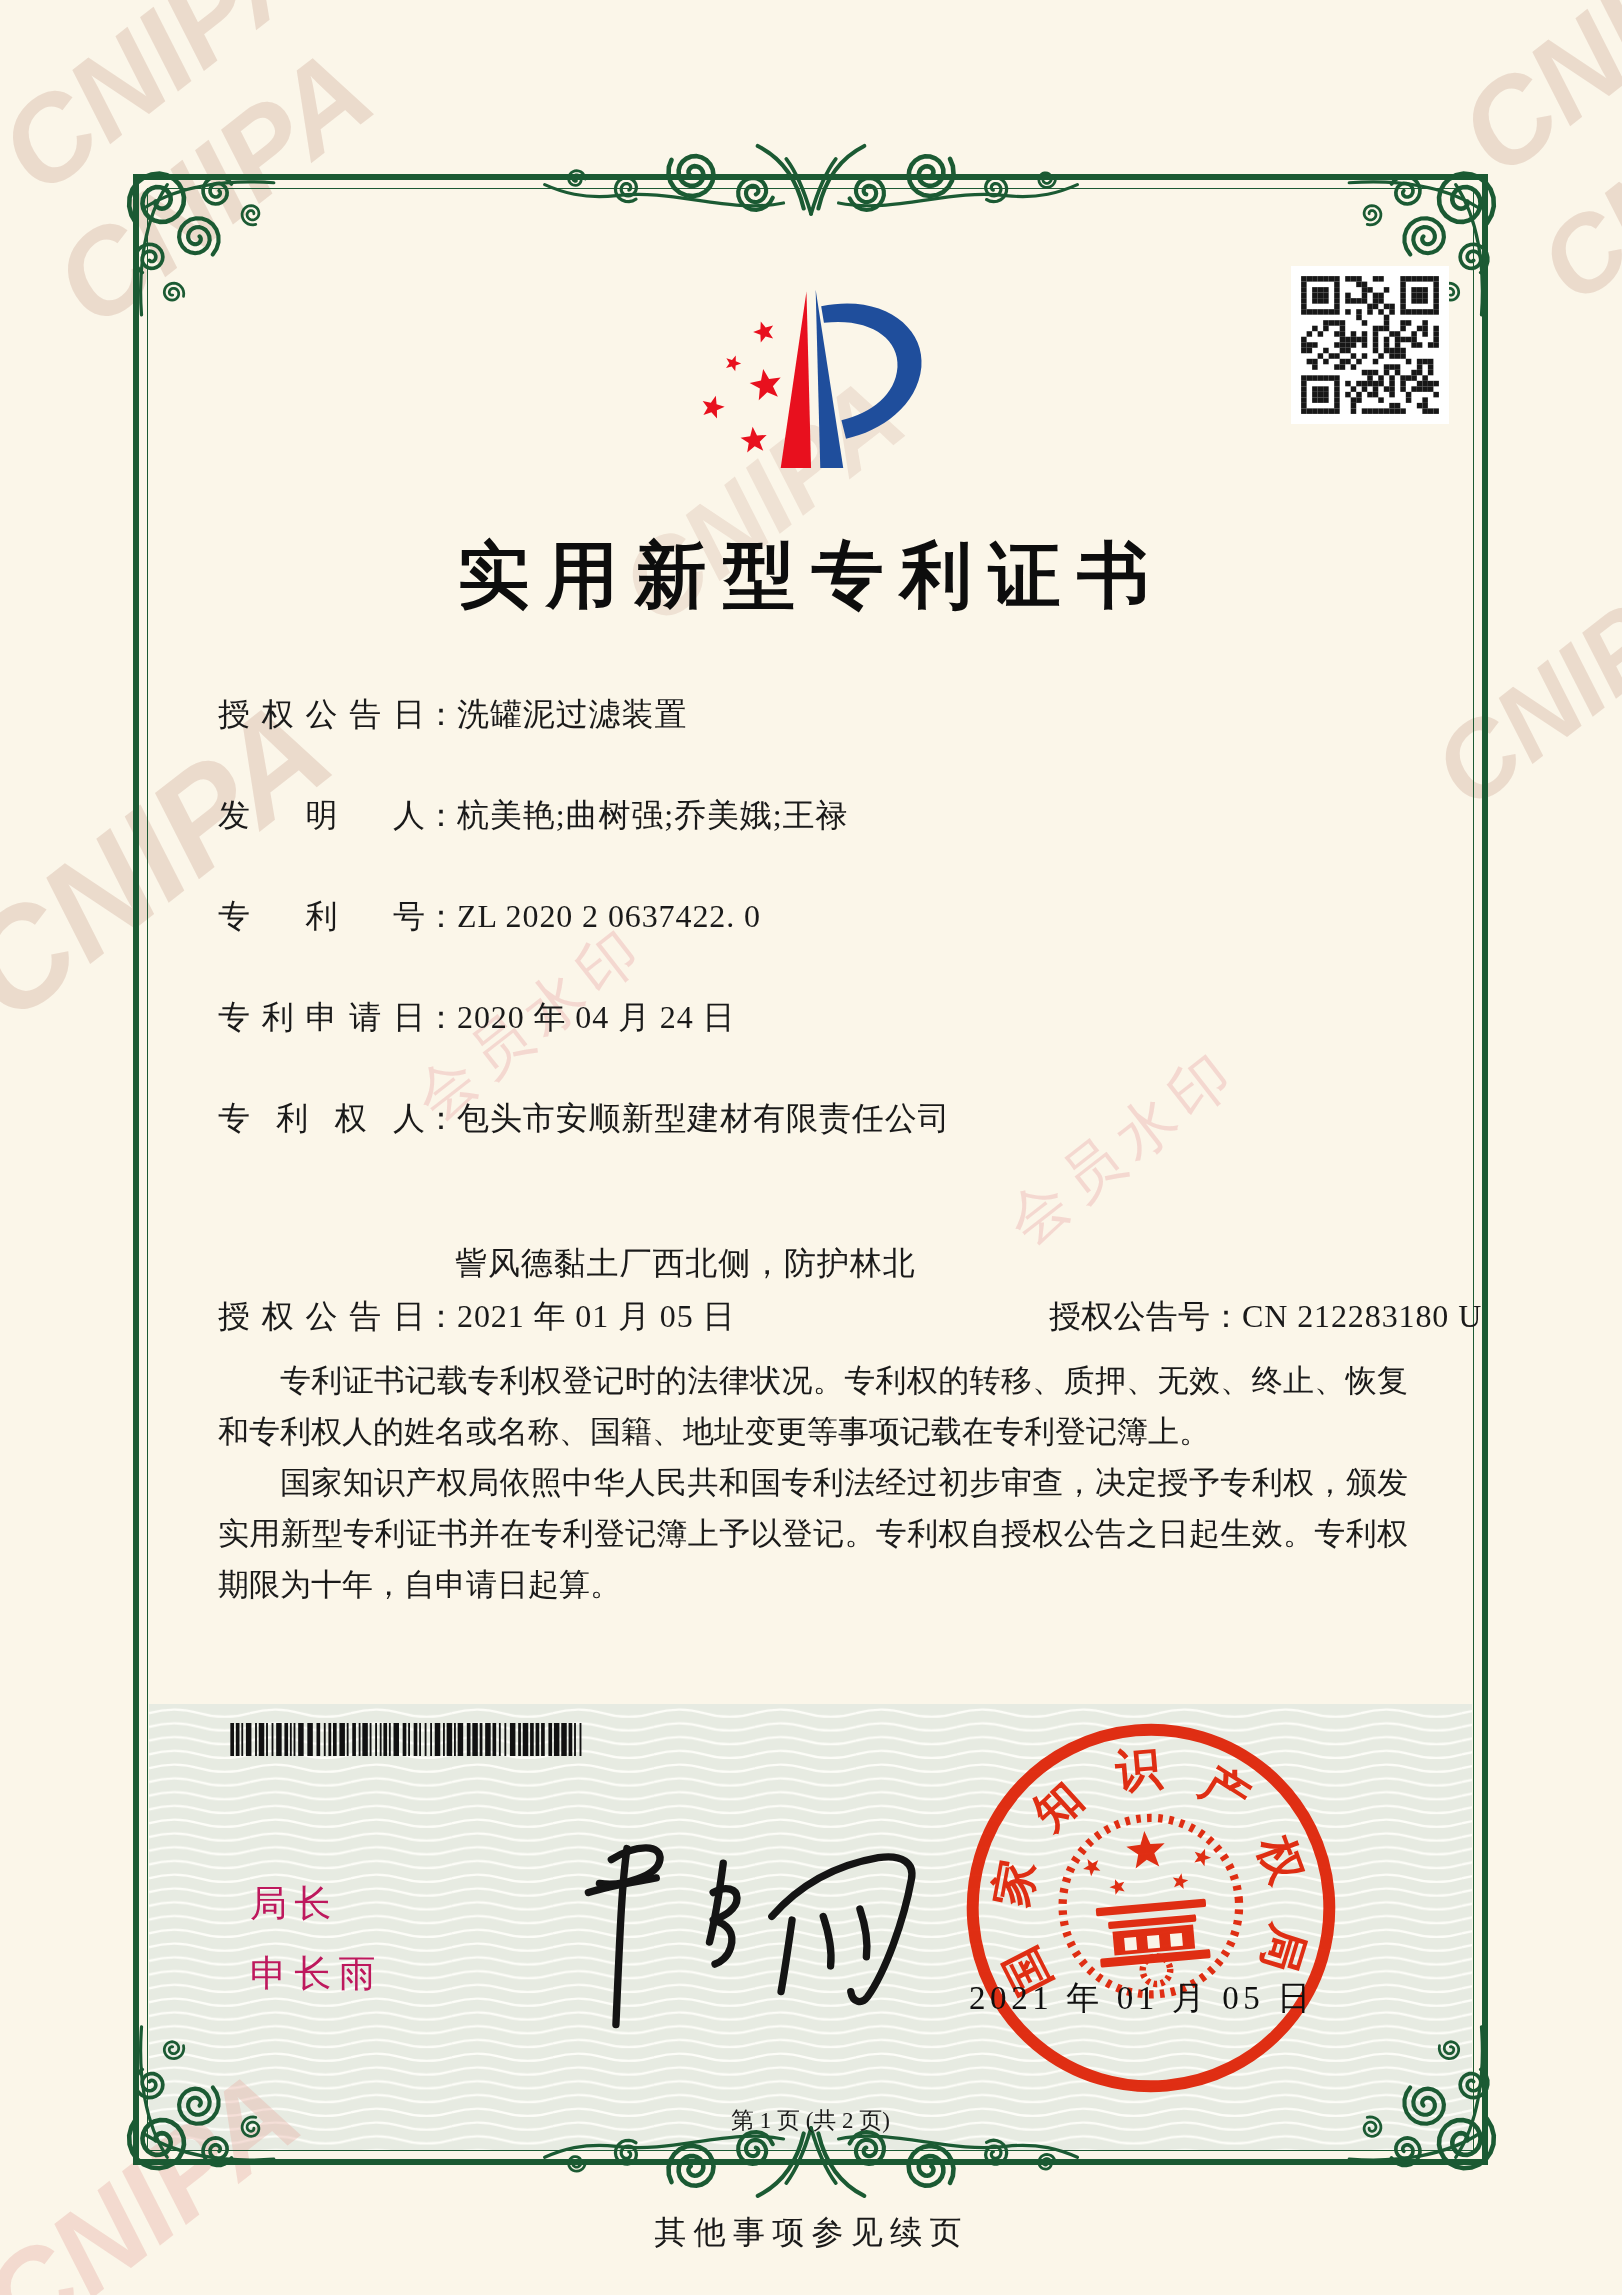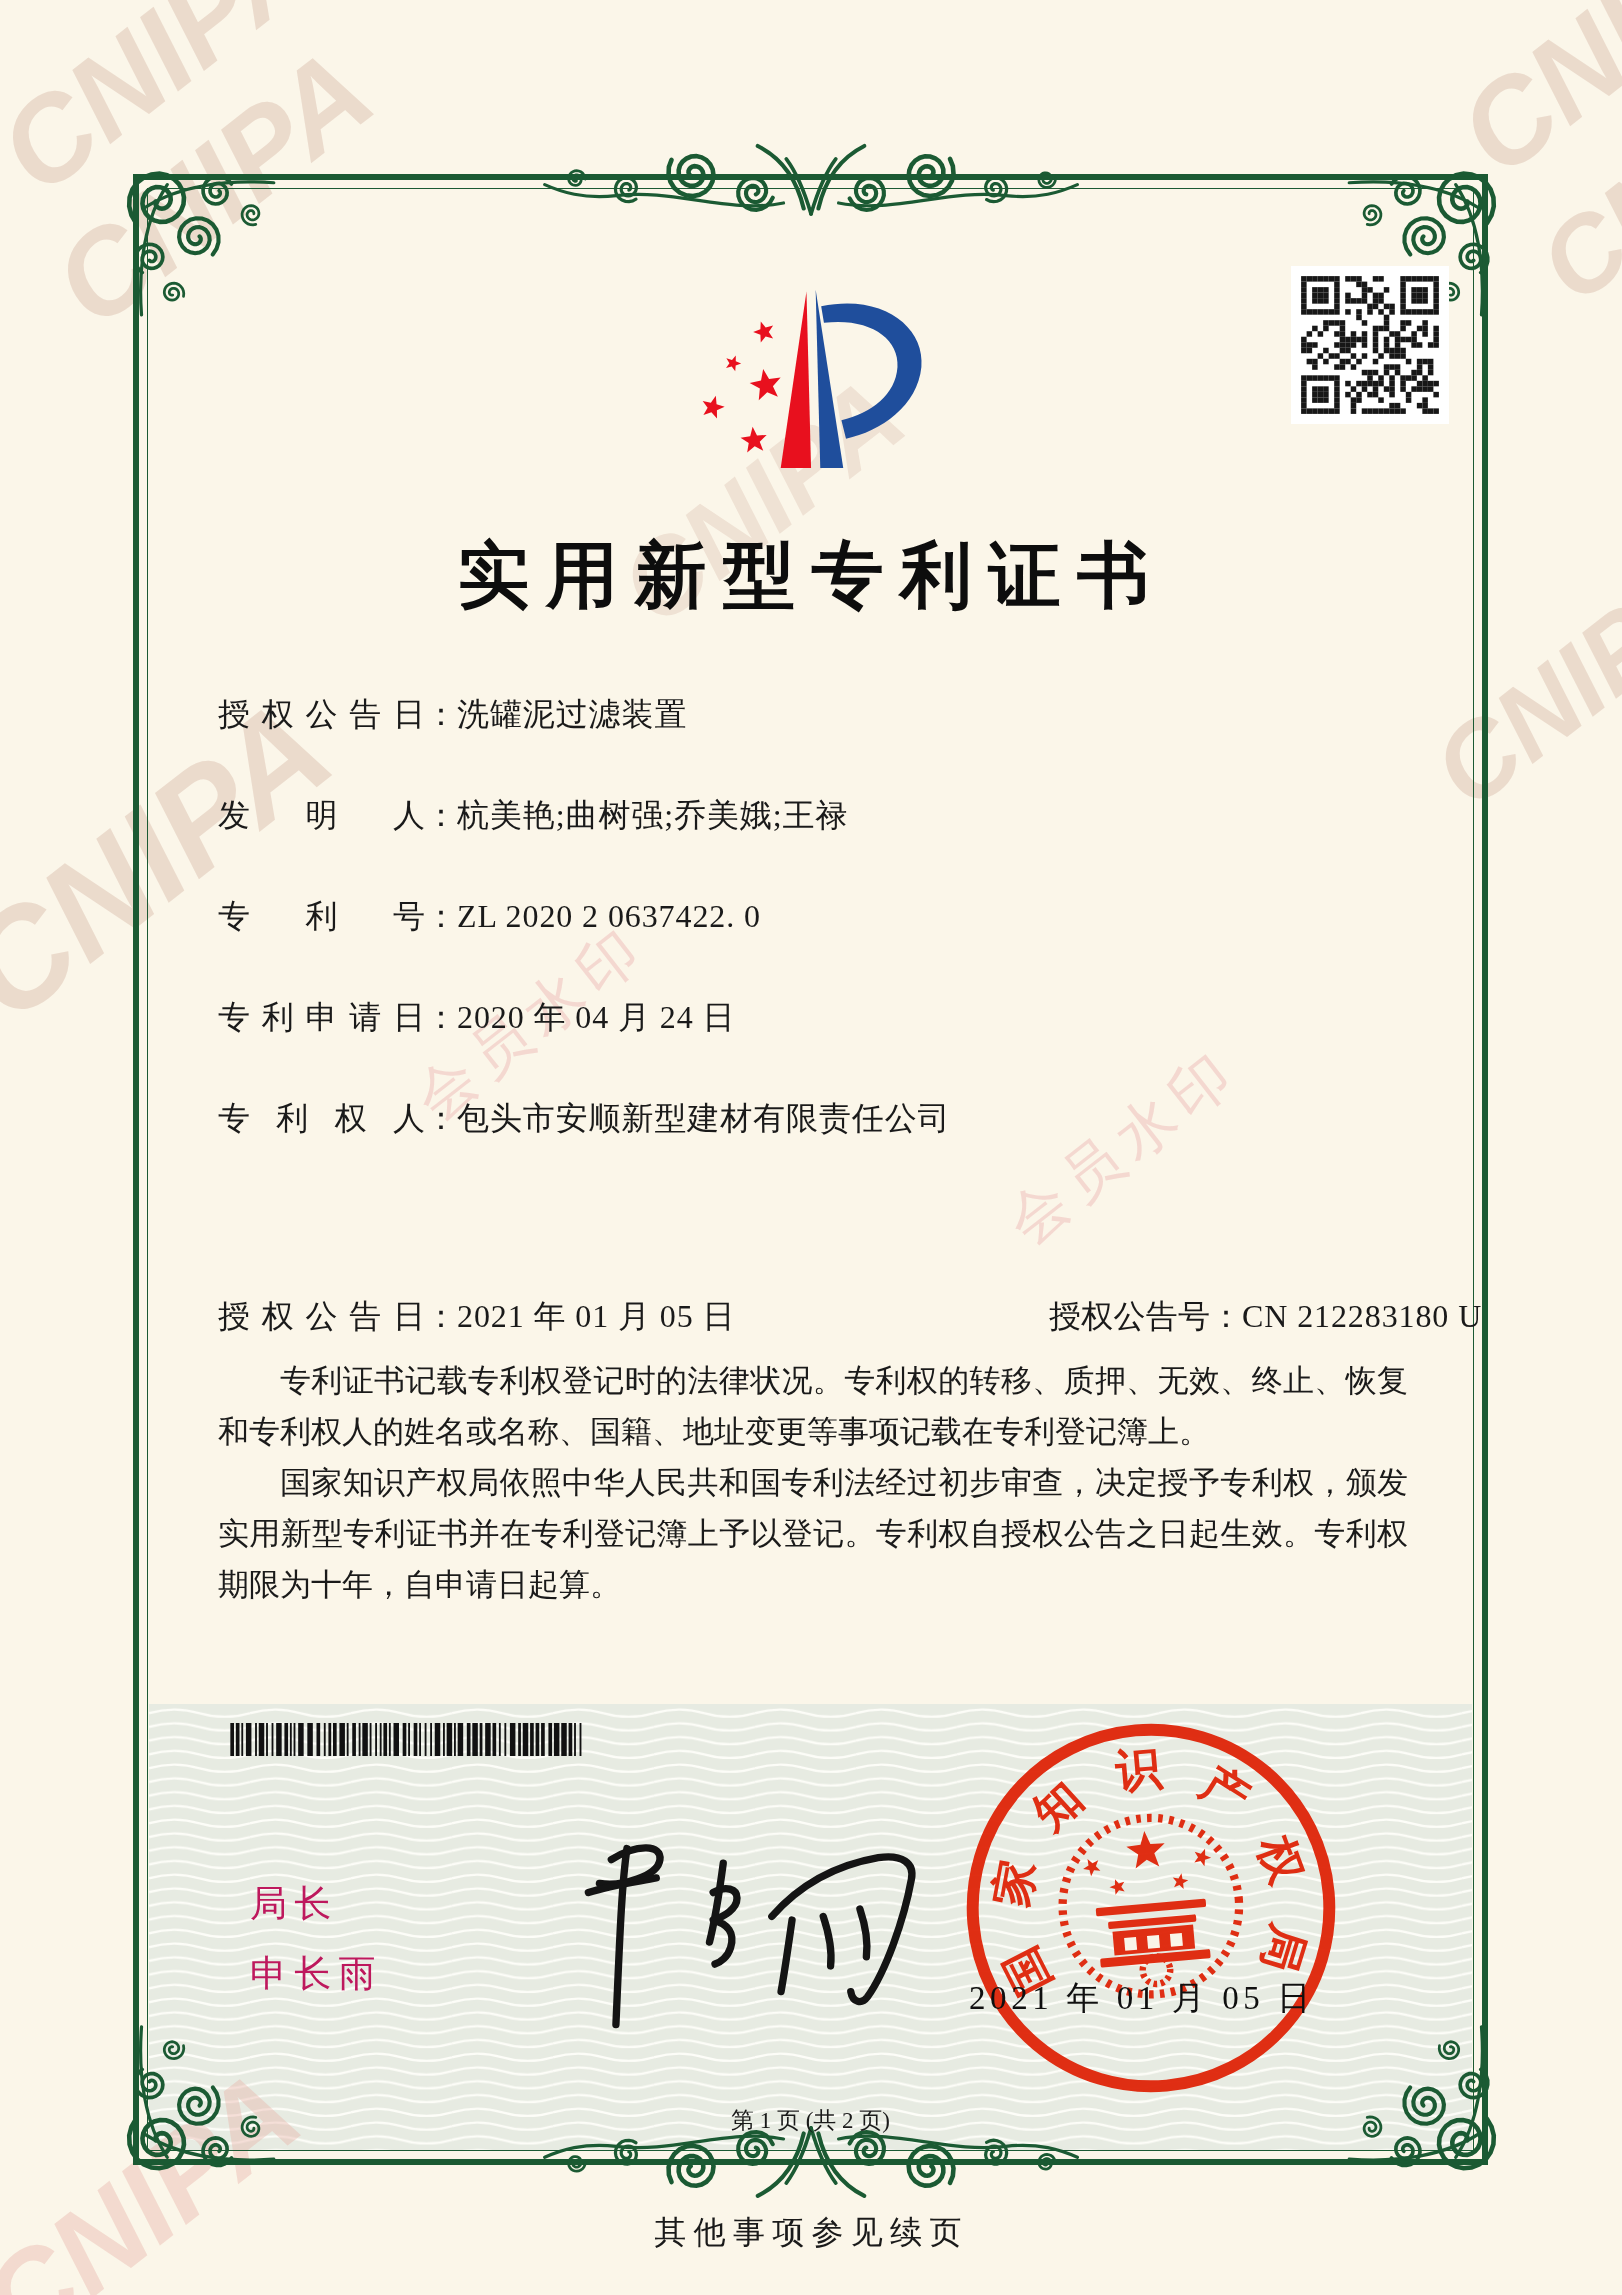--- a/index.html
+++ b/index.html
@@ -486,20 +486,21 @@
   </div>
   <div class="field" style="top:895px;">
     <span class="flabel">专利号</span><span>：</span><span class="fval">ZL 2020 2 0637422. 0</span>
   </div>
   <div class="field" style="top:996px;">
     <span class="flabel">专利申请日</span><span>：</span><span class="fval">2020 年 04 月 24 日</span>
   </div>
   <div class="field" style="top:1097px;">
     <span class="flabel">专利权人</span><span>：</span><span class="fval">包头市安顺新型建材有限责任公司</span>
   </div>
+  <div class="addr-line2" style="top:1242px;">訾风德黏土厂西北侧，防护林北</div>
 
   <div class="field" style="top:1295px;">
     <span class="flabel">授权公告日</span><span>：</span><span class="fval">2021 年 01 月 05 日</span>
     <span class="grant-right">
       <span class="flabel">授权公告号</span><span>：</span><span class="fval">CN 212283180 U</span>
     </span>
   </div>
 
   <div class="body-text">
     <p>专利证书记载专利权登记时的法律状况。专利权的转移、质押、无效、终止、恢复和专利权人的姓名或名称、国籍、地址变更等事项记载在专利登记簿上。</p>

